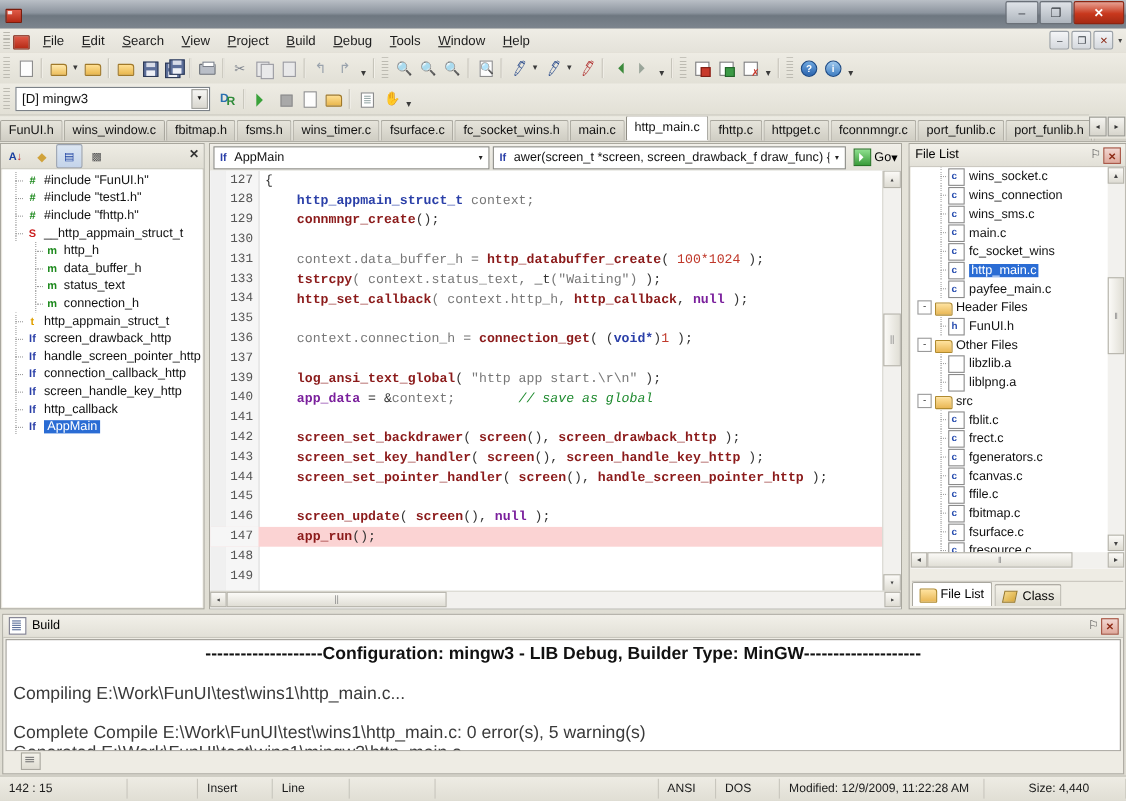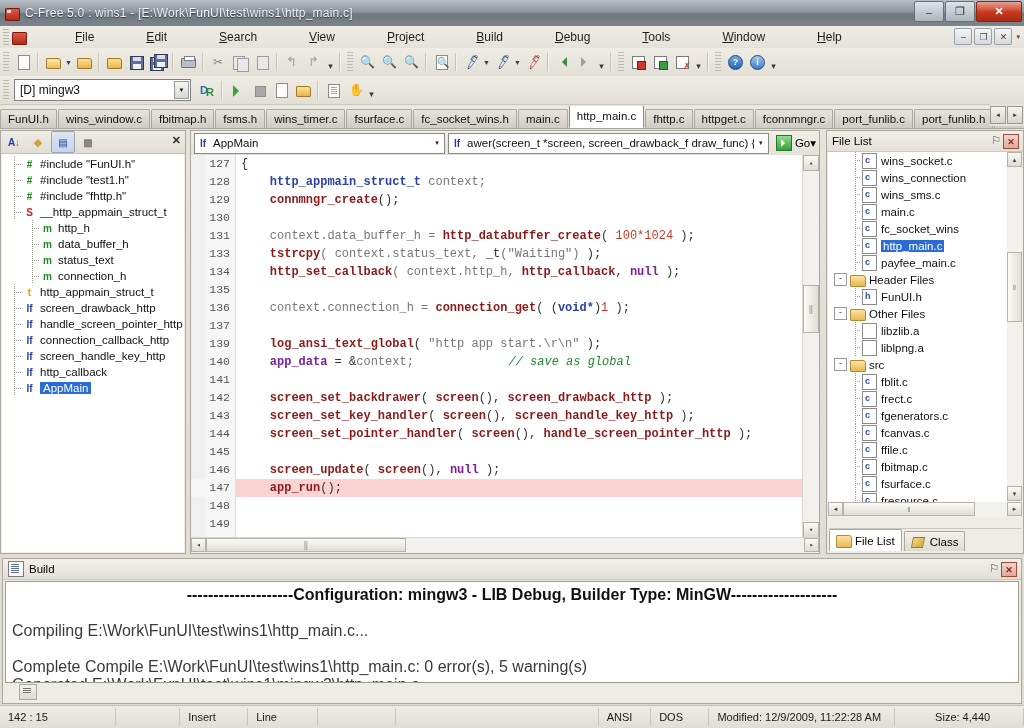--- a/index.html
+++ b/index.html
@@ -29,21 +29,21 @@
 
   
   .menubar{position:absolute;left:0;top:26px;width:1024px;height:22px;
     background:linear-gradient(180deg,#efedE6,#e4e2d9);display:flex;align-items:center;
     border-bottom:1px solid #cfcdc4;}
   .menubar .grip{width:6px;height:16px;margin-left:3px;margin-right:2px;
     background-image:repeating-linear-gradient(180deg,#b9b7ae 0 1px,transparent 1px 3px);}
   .menubar .mb-icon{width:16px;height:16px;position:relative;margin-right:4px;}
   .mb-icon .sq{position:absolute;width:13px;height:11px;left:1px;top:3px;
     background:linear-gradient(180deg,#e05a48,#b52a16);border:1px solid #7a1c0c;border-radius:1px;}
-  .menu-item{padding:3px 8px;font-size:12px;color:#1d1d1d;cursor:default;margin-left:36px;}
+  .menu-item{padding:3px 8px;font-size:12px;color:#1d1d1d;cursor:default;}
   .menu-item u{text-decoration:underline;}
 
   .menubar .mdi-btns{position:absolute;right:4px;top:2px;display:flex;align-items:center;gap:2px;}
   .mdi-btn{width:16px;height:15px;border:1px solid #9aa0a7;border-radius:2px;
     background:linear-gradient(180deg,#f4f5f7,#d5d9de);display:flex;align-items:center;justify-content:center;
     font-size:9px;color:#3c4248;}
   .mdi-btn.close{color:#8c2a16;}
   .tiny-arrow{font-size:7px;color:#444;margin-left:2px;}
 
   
@@ -159,21 +159,21 @@
   .crow .ctext{position:absolute;left:50px;right:0;white-space:pre;}
   .crow.hl{background:#fbd3d3;}
   .crow.hl .ln{background:#f6f6f6;}
   .bpdot{position:absolute;left:2px;top:4px;width:10px;height:10px;border-radius:50%;
     background:radial-gradient(circle at 35% 30%,#ff7a6a,#b51d0c);border:1px solid #7d1409;}
   .kw{color:#7a1f9c;font-weight:bold;}
   .fn{color:#8b1a1a;font-weight:bold;}
   .ty{color:#2a3fa8;font-weight:bold;}
   .num{color:#c0392b;}
   .str{color:#777;}
-  .cmt{color:#1e8a2e;font-style:italic;margin-left:37px;}
+  .cmt{color:#1e8a2e;font-style:italic;}
   .pl{color:#777;}
   .op{color:#333;}
 
   .vscroll{position:absolute;right:0;top:0;width:16px;bottom:15px;background:#f2f1ee;border-left:1px solid #d8d6cf;}
   .vscroll .sbtn{height:16px;background:linear-gradient(180deg,#fbfaf7,#dedcd3);border:1px solid #b4b2a9;
     display:flex;align-items:center;justify-content:center;font-size:7px;color:#444;box-sizing:border-box;}
   .vscroll .thumb{position:absolute;left:0;right:0;top:130px;height:48px;
     background:linear-gradient(90deg,#fbfaf7,#e0ded5);border:1px solid #b4b2a9;box-sizing:border-box;
     display:flex;align-items:center;justify-content:center;font-size:8px;color:#888;}
   .vscroll .sbtn.bot{position:absolute;bottom:0;left:0;right:0;}
@@ -264,21 +264,20 @@
 </style>
 </head>
 <body>
 
 <div class="app">
 
   <div class="titlebar">
     <span class="tb-icon">
         <span class="sq"></span>
       </span>
-    <span class="title">C-Free 5.0 : wins1 - [E:\Work\FunUI\test\wins1\http_main.c]</span>
     <div class="win-btns">
       <div class="win-btn">–</div>
       <div class="win-btn">❐</div>
       <div class="win-btn close">✕</div>
     </div>
   </div>
 
   <div class="menubar">
     <span class="grip"></span>
     <span class="mb-icon">

